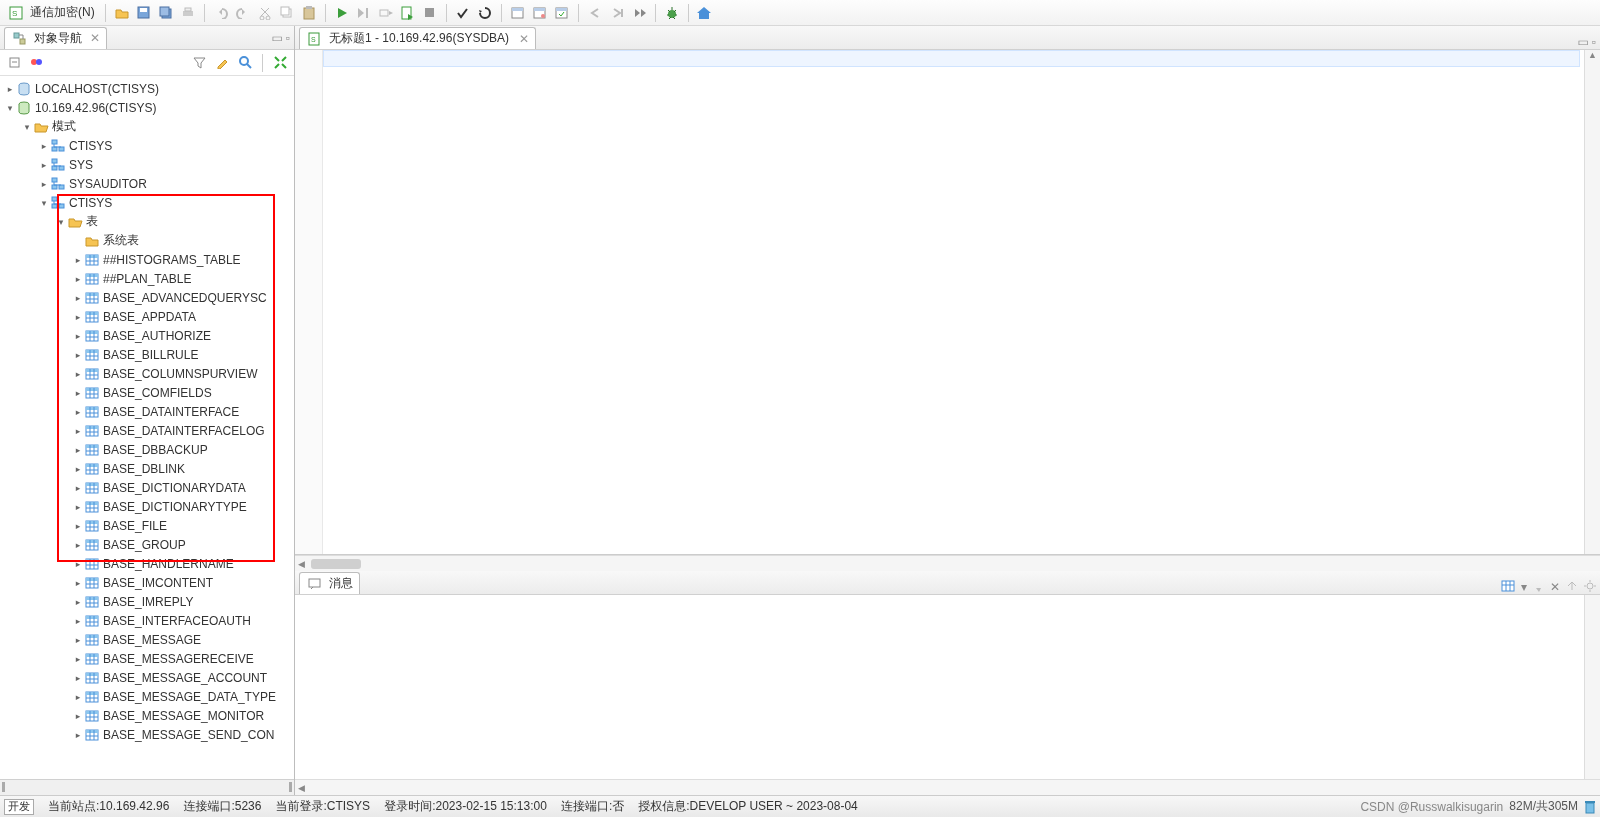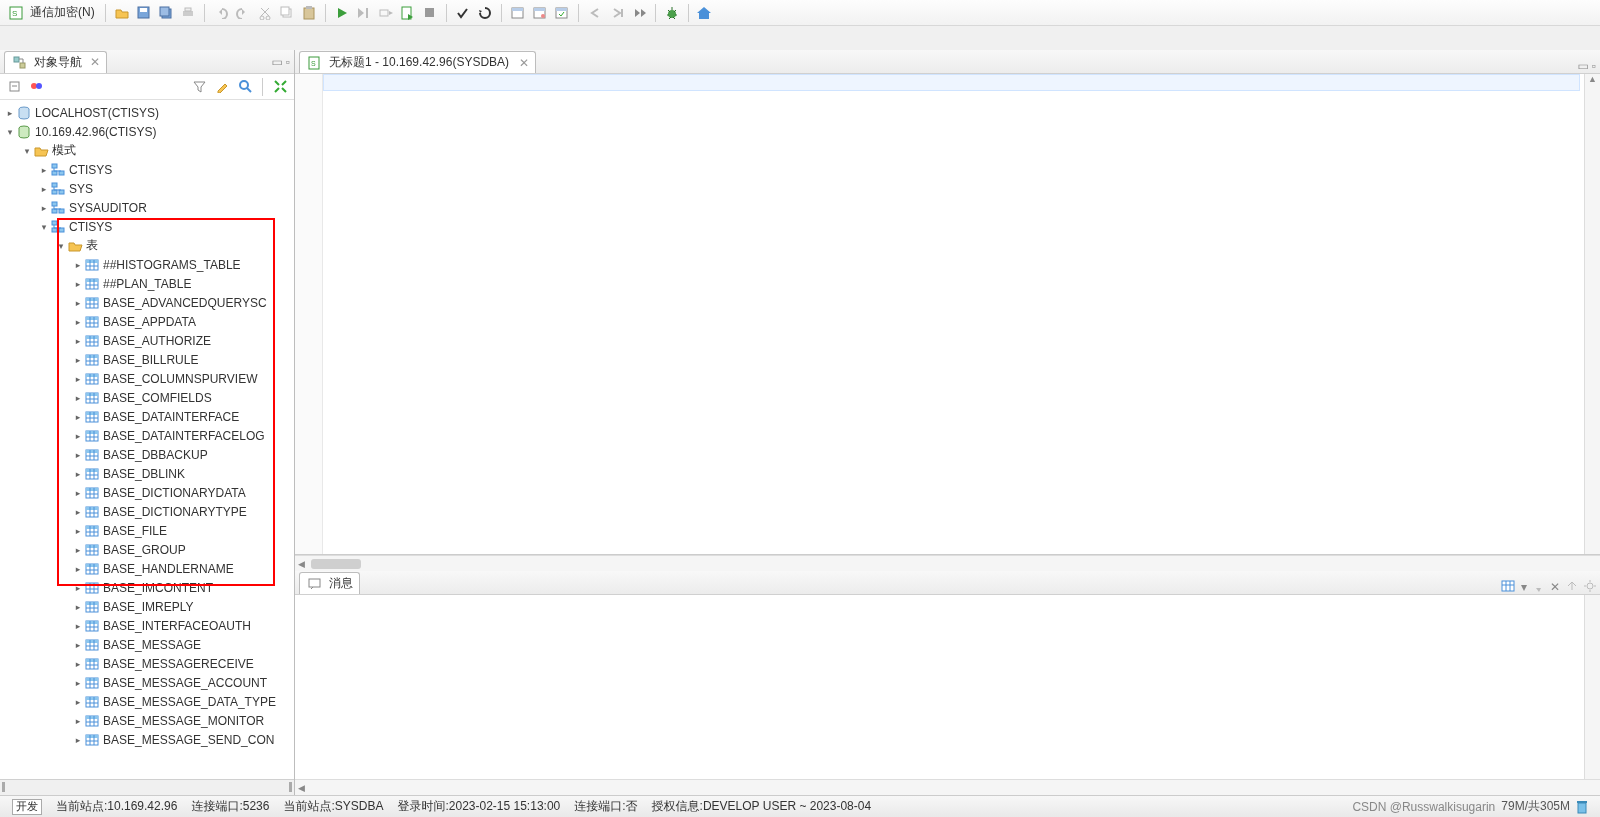--- a/index.html
+++ b/index.html
@@ -1,21 +1,21 @@
 <!DOCTYPE html>
 <html><head>
 <meta charset="utf-8">
 <style>
   * { margin:0; padding:0; box-sizing:border-box; }
   body { font-family:"Microsoft YaHei",Tahoma,Arial,sans-serif; font-size:12px; background:#f0f0f0; color:#333; width:1600px; height:817px; overflow:hidden; display:flex; flex-direction:column; }
   .toolbar { height:26px; background:linear-gradient(#fdfdfd,#f2f2f2); border-bottom:1px solid #d8d8d8; display:flex; align-items:center; padding:0 4px; gap:2px; }
   .tbtn { width:20px; height:20px; display:flex; align-items:center; justify-content:center; border-radius:2px; }
   .tsep { width:1px; height:18px; background:#ccc; margin:0 4px; }
   .tblabel { display:flex; align-items:center; gap:3px; padding:0 4px; height:20px; }
-  .main { flex:1; display:flex; overflow:hidden;margin-top:24px; }
+  .main { flex:1; display:flex; overflow:hidden; }
   
   .leftpanel { width:295px; display:flex; flex-direction:column; border-right:1px solid #bdbdbd; background:#fff; }
   .panel-tabbar { height:24px; background:linear-gradient(#f8f8f8,#ececec); border-bottom:1px solid #d0d0d0; display:flex; align-items:center; padding-left:4px; }
   .ptab { display:flex; align-items:center; gap:4px; padding:2px 6px; background:#fff; border:1px solid #bdbdbd; border-bottom:none; border-radius:3px 3px 0 0; height:22px; }
   .ptab-controls { margin-left:auto; display:flex; gap:3px; padding-right:4px; }
   .left-toolbar { height:26px; display:flex; align-items:center; gap:3px; padding:0 4px; border-bottom:1px solid #e0e0e0; }
   .treewrap { flex:1; overflow:auto; padding:3px 0; position:relative; }
   .tree { font-size:12px; }
   .node { display:flex; align-items:center; height:19px; white-space:nowrap; cursor:default; }
   .arrow { width:12px; text-align:center; color:#666; font-size:9px; user-select:none; }
@@ -33,21 +33,21 @@
   .editor-body { flex:1; position:relative; }
   .cur-line { position:absolute; left:0; right:4px; top:0; height:17px; background:#eef5ff; border:1px solid #d0e4ff; }
   .edit-scroll { width:16px; background:#f5f5f5; border-left:1px solid #ddd; display:flex; align-items:flex-start; justify-content:center; }
   .edit-hscroll { height:16px; background:#f5f5f5; border-top:1px solid #ddd; display:flex; align-items:center; }
   .hthumb{ width:50px;height:10px;background:#cfcfcf;border-radius:3px;margin-left:6px;}
   .msgpanel { height:224px; display:flex; flex-direction:column; background:#fff; }
   .msg-tabbar { height:24px; background:linear-gradient(#f8f8f8,#ececec); border-bottom:1px solid #d0d0d0; display:flex; align-items:flex-end; padding-left:4px; }
   .msg-body { flex:1; display:flex; }
   .msg-area{flex:1;}
   
-  .statusbar { height:22px; background:linear-gradient(#f7f7f7,#e9e9e9); border-top:1px solid #ccc; display:flex; align-items:center; font-size:12px; padding:0 12px; gap:14px; }
+  .statusbar { height:22px; background:linear-gradient(#f7f7f7,#e9e9e9); border-top:1px solid #ccc; display:flex; align-items:center; font-size:12px; padding:0 4px; gap:14px; }
   .sb-btn { border:1px solid #aaa; padding:0 3px; height:16px; display:flex; align-items:center; background:#fff; font-size:11px; }
   .sb-right { margin-left:auto; display:flex; align-items:center; gap:6px; color:#888; }
   
   svg { display:block; }
   .muted{color:#888;}
 </style>
 </head>
 <body>
 
 <div class="toolbar">
@@ -352,20 +352,29 @@
           <div class="node" style="padding-left: 55px;">
             <span class="arrow">▾</span>
             <span class="icon">
               <svg width="15" height="12">
                 <path d="M1 3h5l1 2h7l-2 6H1z" fill="#f6c453" stroke="#c9972c"></path>
               </svg>
             </span>
             <span>表</span>
           </div>
           <div class="node" style="padding-left: 72px;">
+            <span class="arrow none">▸</span>
+            <span class="icon">
+              <svg width="14" height="12">
+                <path d="M1 3h5l1 2h6v6H1z" fill="#f6c453" stroke="#c9972c"></path>
+              </svg>
+            </span>
+            <span>系统表</span>
+          </div>
+          <div class="node" style="padding-left: 72px;">
             <span class="arrow">▸</span>
             <span class="icon">
               <svg width="14" height="12">
                 <rect x="1" y="1" width="12" height="10" fill="#fff" stroke="#4a90d9"></rect>
                 <rect x="1" y="1" width="12" height="3" fill="#8cc6ee"></rect>
                 <path d="M5 1v10M9 1v10M1 7h12" stroke="#4a90d9"></path>
               </svg>
             </span>
             <span>##HISTOGRAMS_TABLE</span>
           </div>
@@ -726,27 +735,27 @@
         <span class="muted" style="font-size:9px;margin-left:3px;">◀</span>
       </div>
     </div>
   </div>
 </div>
 
 <div class="statusbar">
   <span class="sb-btn">开发</span>
   <span>当前站点:10.169.42.96</span>
   <span>连接端口:5236</span>
-  <span>当前站点:SYSDBA</span>
+  <span>当前登录:CTISYS</span>
   <span>登录时间:2023-02-15 15:13:00</span>
   <span>连接端口:否</span>
   <span>授权信息:DEVELOP USER ~ 2023-08-04</span>
   <div class="sb-right">
     <span>CSDN @Russwalkisugarin</span>
-    <span style="color:#555;">79M/共305M</span>
+    <span style="color:#555;">82M/共305M</span>
     <span>
         <svg width="12" height="14">
           <rect x="2" y="3" width="8" height="10" fill="#7ac0e8" stroke="#3a8ab8"></rect>
           <rect x="1" y="1" width="10" height="2" fill="#3a8ab8"></rect>
         </svg>
       </span>
   </div>
 </div>
 
 </body></html>

